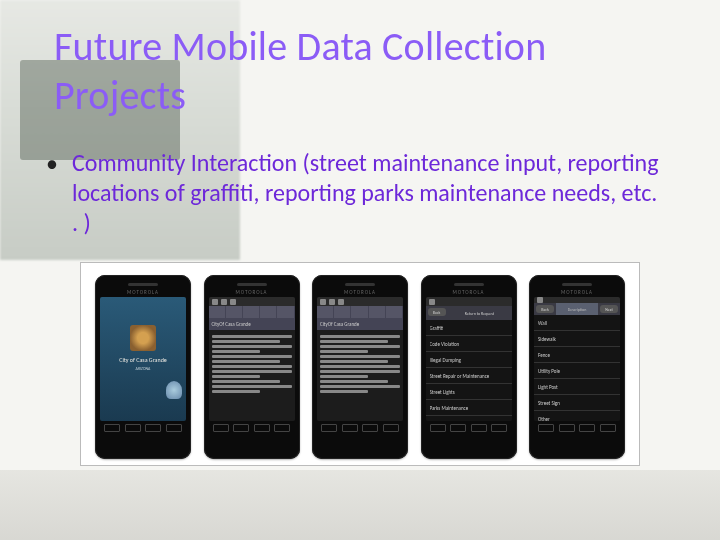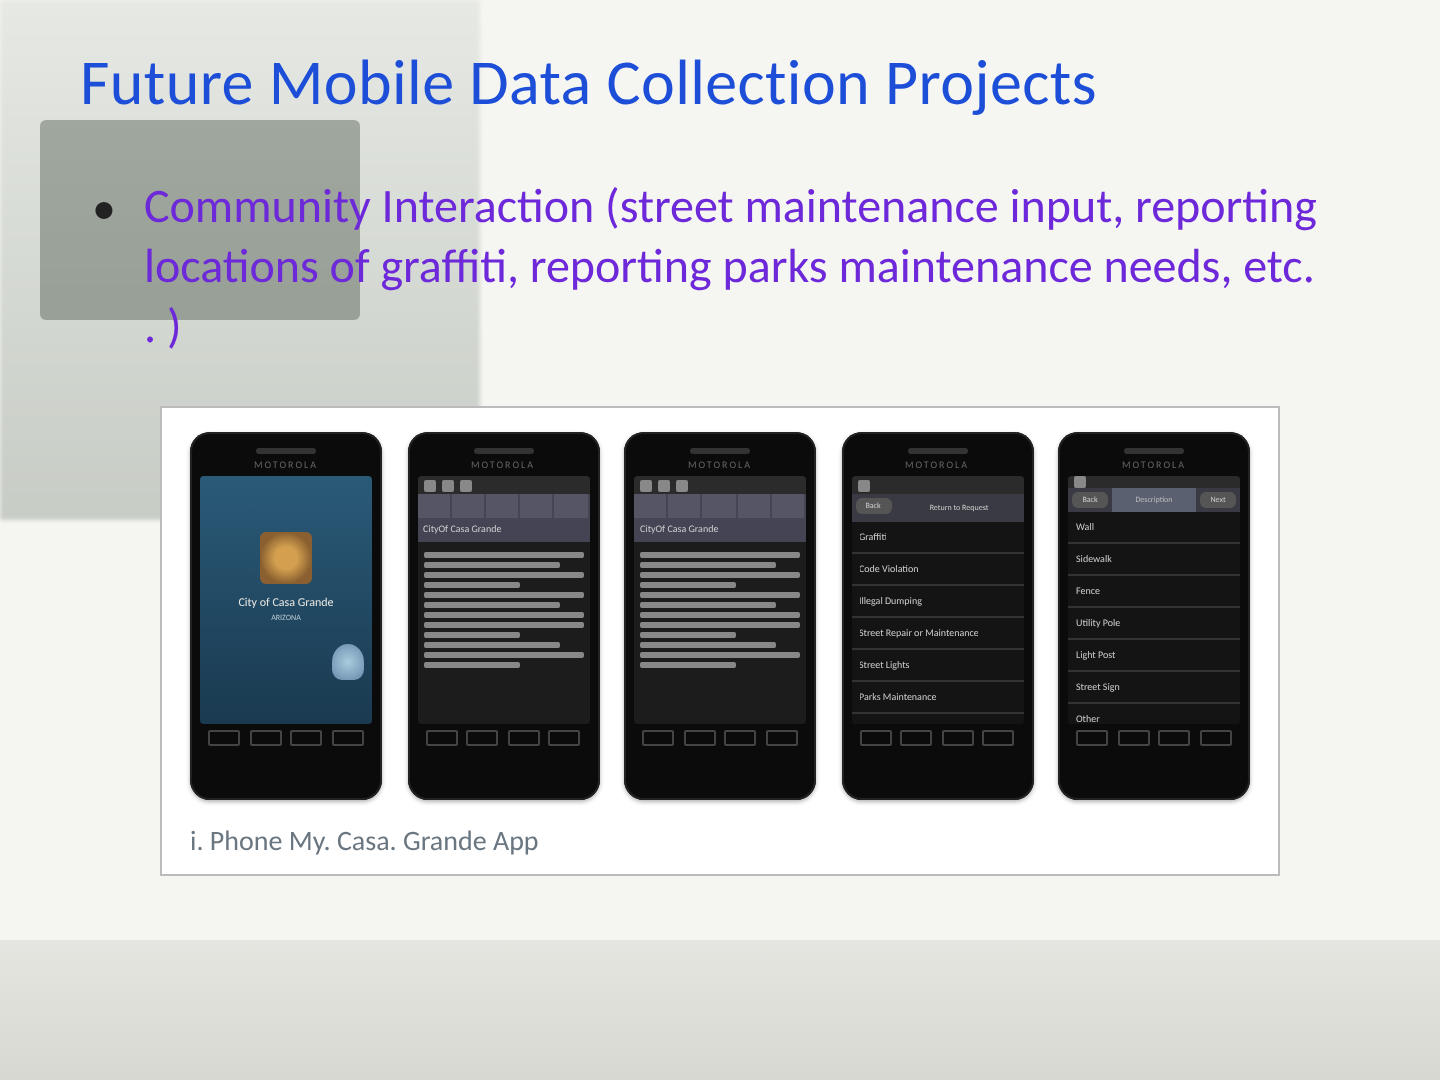--- a/index.html
+++ b/index.html
@@ -16,21 +16,21 @@
   }
   .bg-sign {
     position: absolute; top: 60px; left: 20px; width: 160px; height: 100px;
     background: #2a3a2a; border-radius: 3px; opacity: 0.35;
   }
   .bg-road {
     position: absolute; bottom: 0; left: 0; width: 720px; height: 70px;
     background: linear-gradient(180deg, rgba(120,118,100,0.12), rgba(100,98,85,0.2));
   }
   .slide { position: relative; width: 100%; height: 100%; padding: 18px 36px; }
-  .title { font-size: 32px; color: #1d4ed8; margin: 4px 0 28px 4px; font-weight: 400; letter-spacing: 0.2px; }
+  .title { font-size: 40px; color: #8b5cf6; margin: 4px 0 28px 18px; font-weight: 400; letter-spacing: 0.2px; }
   .bullet-row { display: flex; align-items: flex-start; margin: 0 0 24px 10px; }
   .bullet-dot { font-size: 24px; color: #222; margin: 4px 14px 0 0; line-height: 1; }
   .bullet-text { font-size: 24px; color: #6d28d9; line-height: 1.25; max-width: 590px; }
   .figure {
     width: 560px; margin: 0 auto; border: 1px solid #bbb; background: #fff;
     padding: 12px 14px 6px 14px;
   }
   .phones { display: flex; justify-content: space-between; gap: 6px; }
   .device {
     width: 96px; height: 184px; background: #0b0b0b; border-radius: 10px;
@@ -278,15 +278,14 @@
         </div>
         <div class="navbtns">
           <div class="navbtn"></div>
             <div class="navbtn"></div>
             <div class="navbtn"></div>
             <div class="navbtn"></div>
         </div>
       </div>
 
     </div>
-    <div class="caption">i. Phone My. Casa. Grande App</div>
   </div>
 </div>
 
 </body></html>

